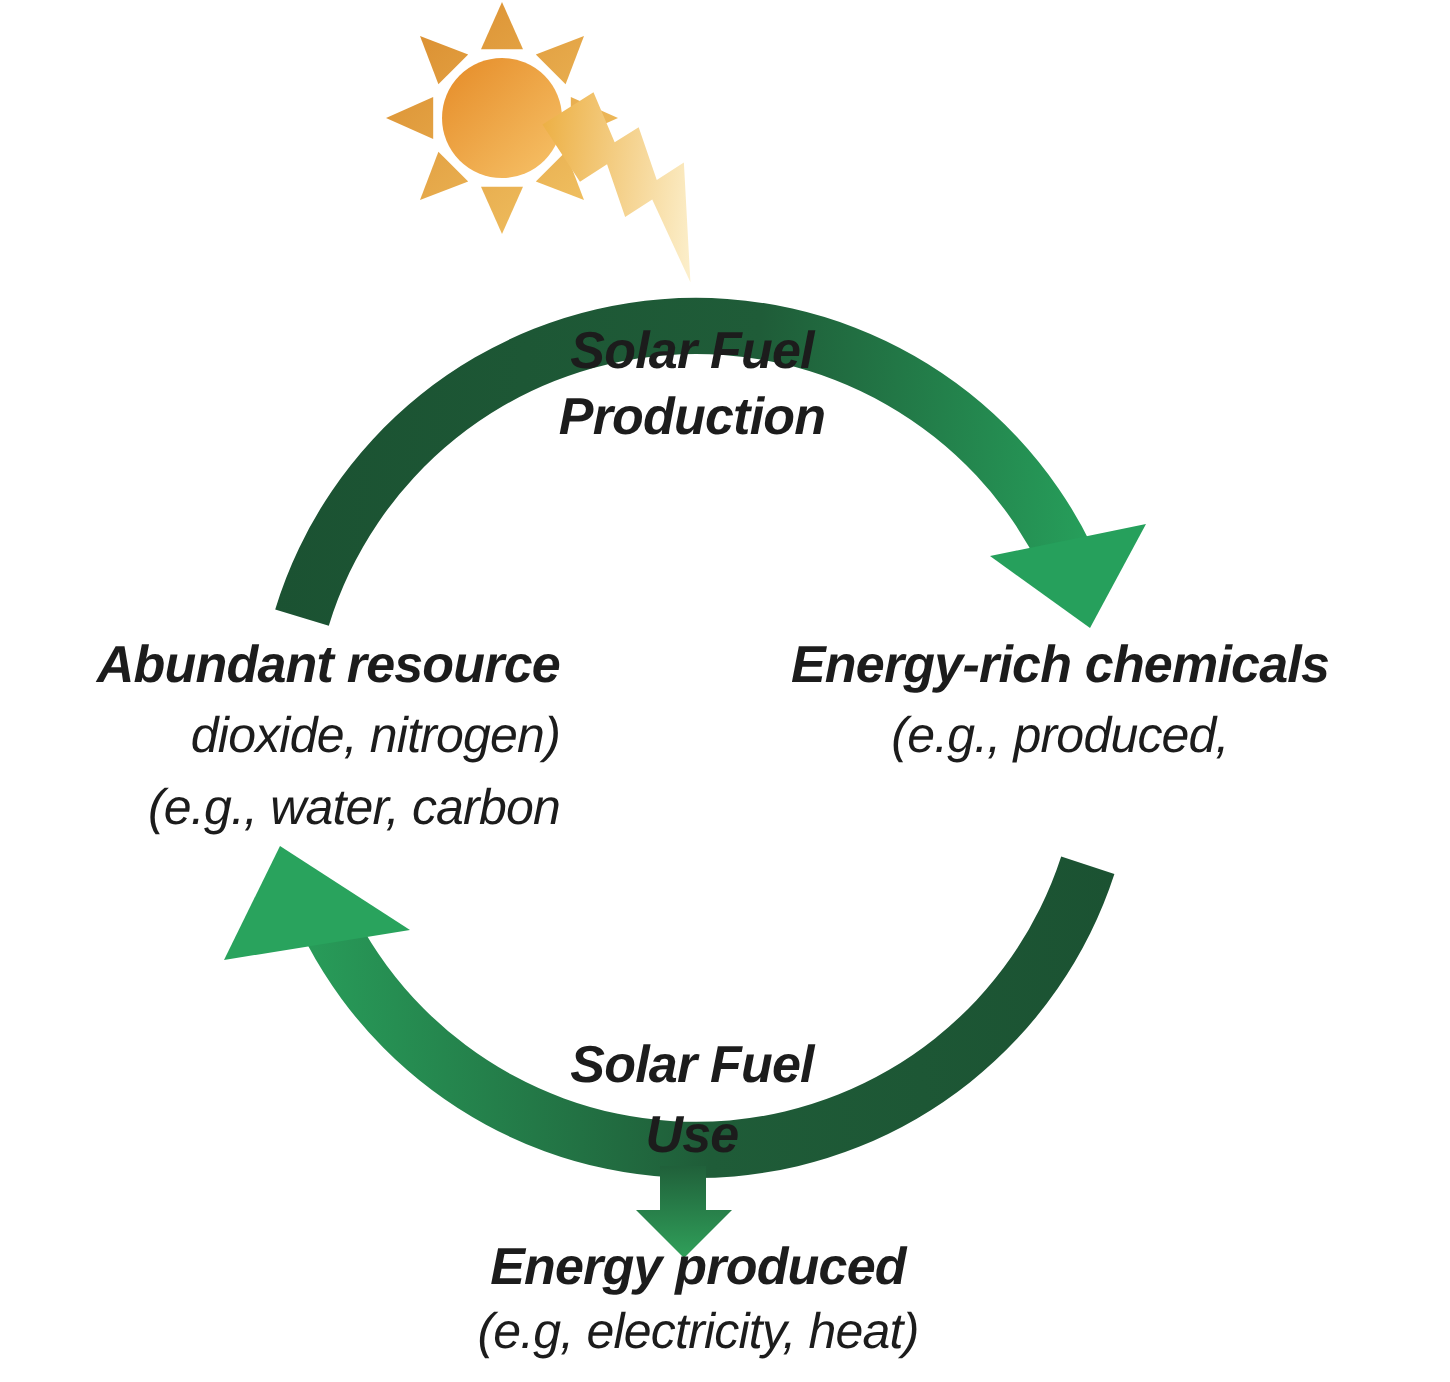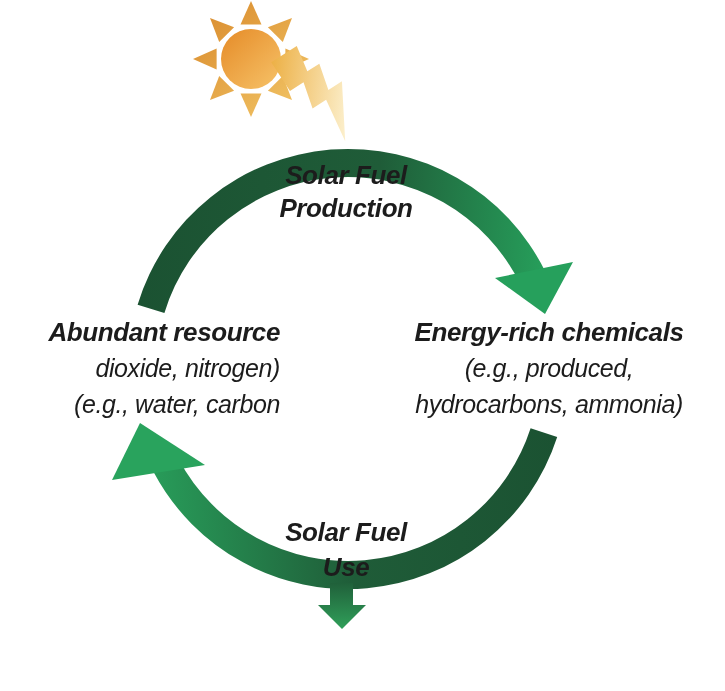--- a/index.html
+++ b/index.html
@@ -15,21 +15,21 @@
   .label{
     position:absolute;
     text-align:center;
     color:#1c1c1c;
     letter-spacing:-0.4px;
   }
   .heading{font-weight:bold;}
   .title-top{left:226px;top:159px;width:240px;font-size:26px;line-height:33px;font-weight:bold;}
   .node-left{left:8px;top:314px;width:272px;font-size:25px;line-height:36px;text-align:right;}
   .node-left .heading{font-size:26px;}
-  .node-right{left:388px;top:314px;width:322px;font-size:25px;line-height:36px;text-align:center;}
+  .node-right{left:369px;top:314px;width:322px;font-size:25px;line-height:36px;text-align:center;}
   .node-right .heading{font-size:26px;}
   .title-bottom{left:266px;top:515px;width:160px;font-size:26px;line-height:35px;font-weight:bold;}
   .node-bottom{left:188px;top:617px;width:322px;font-size:25px;line-height:33px;}
   .node-bottom .heading{font-size:26px;}
 </style>
 </head>
 <body>
 
 <div class="stage">
 
@@ -106,22 +106,25 @@
 
   <div class="label node-left">
     <div class="heading">Abundant resource</div>
     <div>dioxide, nitrogen)</div>
     <div>(e.g., water, carbon</div>
   </div>
 
   <div class="label node-right">
     <div class="heading">Energy-rich chemicals</div>
     <div>(e.g., produced,</div>
-    <div>hydrocarbons, ammonia)</div>
   </div>
 
   <div class="label title-bottom">
     <div>Solar Fuel</div>
     <div>Use</div>
   </div>
 
+  <div class="label node-bottom">
+    <div class="heading">Energy produced</div>
+    <div>(e.g, electricity, heat)</div>
+  </div>
 
 </div>
 
 </body></html>

